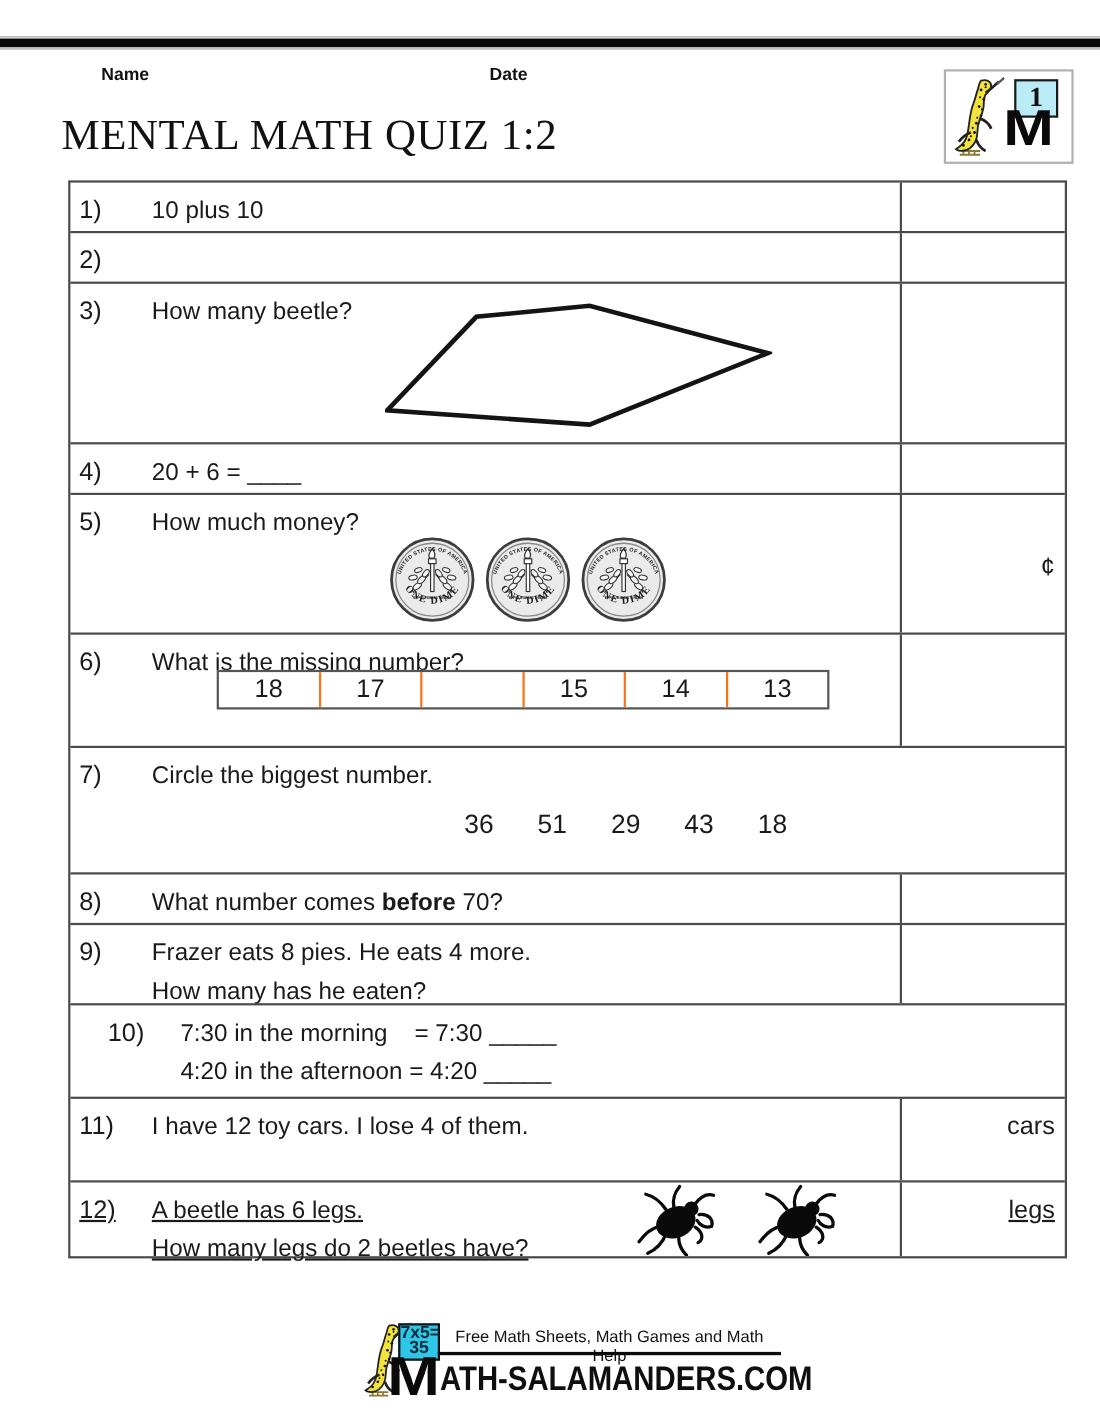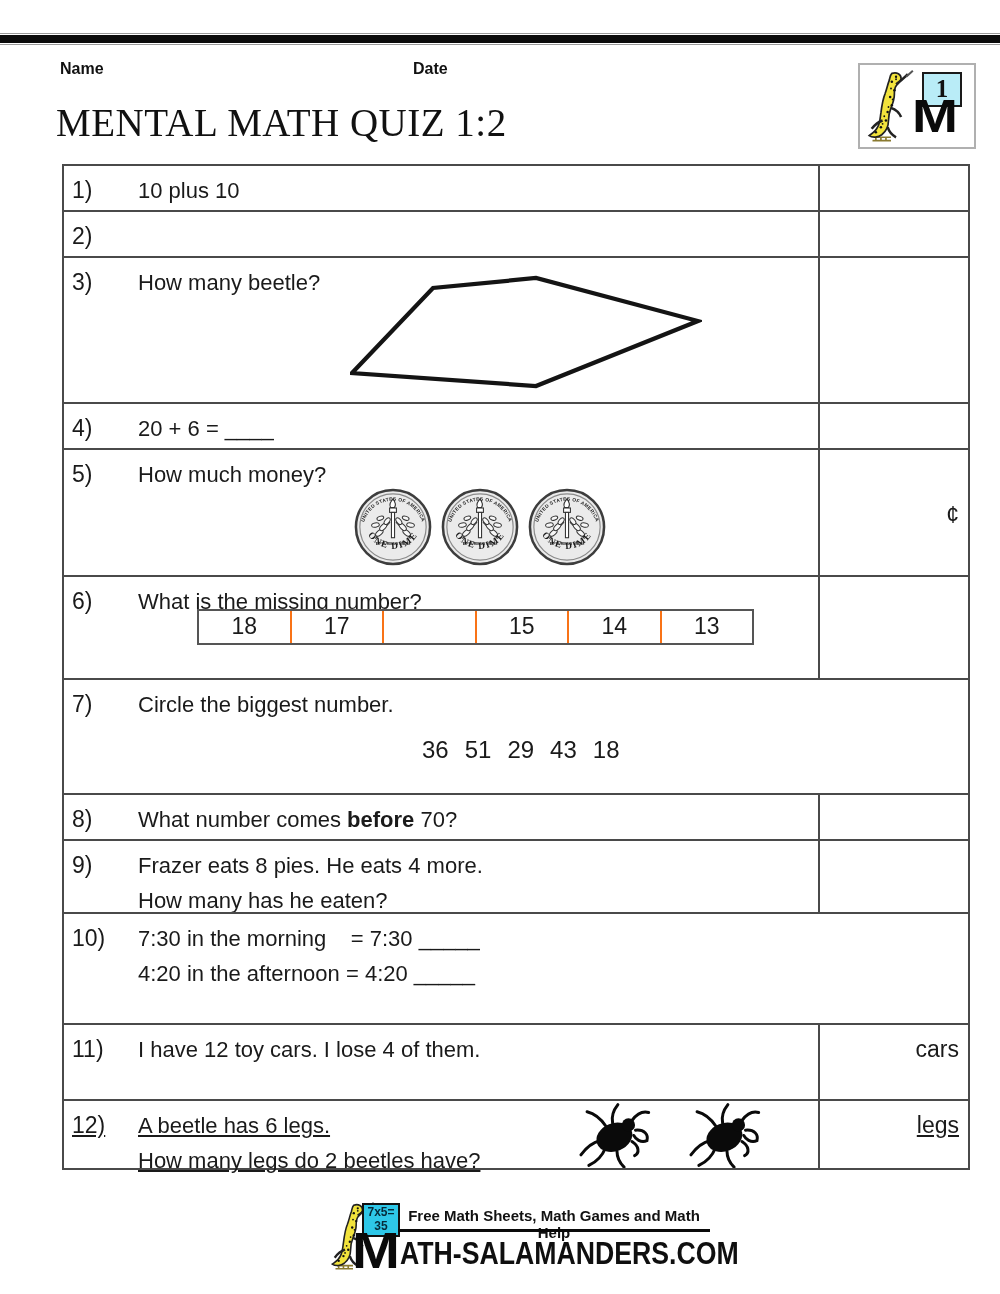--- a/index.html
+++ b/index.html
@@ -3,66 +3,66 @@
 <meta charset="utf-8">
 <style>
   html,body{margin:0;padding:0;background:#fff;}
   .page{position:relative;width:1000px;height:1294px;background:#ffffff;overflow:hidden;
         font-family:"Liberation Sans",sans-serif;color:#1a1a1a;}
   
   .topbar{position:absolute;left:0;top:33px;width:1000px;height:12px;}
   .topbar .thin{height:1px;background:#9a9a9a;}
   .topbar .thick{height:8px;background:#0a0a0a;margin:1px 0;}
   
-  .meta{position:absolute;top:60px;font-size:16px;font-weight:600;color:#111;}
+  .meta{position:absolute;top:60px;font-size:16px;font-weight:600;color:#111;margin-left:32px;}
   .name-label{left:60px;}
   .date-label{left:413px;}
   .title{position:absolute;left:56px;top:100px;font-family:"Liberation Serif",serif;
          font-size:39px;color:#111;letter-spacing:0.5px;white-space:nowrap;}
   
   .corner-logo{position:absolute;left:858px;top:63px;width:118px;height:86px;background:#fff;
                border:2px solid #b0b0b0;box-sizing:border-box;}
   .corner-logo .sal{position:absolute;left:4px;top:5px;width:54px;height:74px;}
   .corner-board{position:absolute;left:62px;top:7px;width:40px;height:35px;background:#b9ecf7;
                 border:2px solid #1a1a1a;box-sizing:border-box;text-align:center;
                 font-family:"Liberation Serif",serif;font-weight:bold;font-size:25px;line-height:30px;color:#111;}
   .corner-m{position:absolute;left:52px;top:28px;font-size:46px;font-weight:bold;color:#0a0a0a;
             transform:scaleX(1.2);transform-origin:left;line-height:1;}
   
   .qtable{position:absolute;left:62px;top:164px;width:908px;border:2px solid #4a4a4a;box-sizing:border-box;}
   .row{display:flex;position:relative;box-sizing:border-box;border-top:2px solid #4a4a4a;}
   .row:first-child{border-top:none;}
   .r1{height:44px;}.r2{height:46px;}.r3{height:146px;}.r4{height:46px;}.r5{height:127px;}
-  .r6{height:103px;}.r7{height:115px;}.r8{height:46px;}.r9{height:73px;}.r10{height:111px;}
+  .r6{height:103px;}.r7{height:115px;}.r8{height:46px;}.r9{height:73px;}.r10{height:85px;padding-left:26px;}
   .r11{height:76px;justify-content:flex-end;}.r12{height:69px;text-decoration:underline;}
   .qcell{flex:1;display:flex;padding-top:7px;position:static;}
   .qnum{flex:none;width:74px;padding-left:8px;box-sizing:border-box;font-size:23px;line-height:35px;}
   .qbody{flex:1;}
   .qline{font-size:22px;line-height:35px;white-space:pre-wrap;}
   .qline b{font-weight:bold;}
   .acell{flex:none;width:150px;border-left:2px solid #4a4a4a;box-sizing:border-box;
          text-align:right;padding:7px 9px 0 0;font-size:23px;line-height:35px;}
   .acell.cent{padding-top:48px;}
   
   .poly-fig{position:absolute;left:286px;top:14px;}
   .coins{position:absolute;left:290px;top:38px;display:flex;gap:9px;}
   .coin{width:78px;height:78px;}
   .numstrip{position:absolute;left:133px;top:32px;width:557px;height:36px;display:flex;
             border:2px solid #555;box-sizing:border-box;background:#fff;}
   .numstrip .cell{flex:1;border-left:2px solid #f97316;text-align:center;font-size:23px;line-height:31px;}
   .numstrip .cell:first-child{border-left:none;}
-  .circle-nums{position:absolute;left:358px;top:56px;display:flex;gap:16px;font-size:24px;}
+  .circle-nums{position:absolute;left:358px;top:56px;display:flex;gap:40px;font-size:24px;}
   .beetles{position:absolute;left:512px;top:1px;display:flex;gap:28px;}
   
   .footer-sal{position:absolute;left:328px;top:1202px;width:50px;height:70px;}
   .footer-board{position:absolute;left:362px;top:1203px;width:38px;height:34px;background:#2ec7e8;
                 border:2px solid #111;box-sizing:border-box;text-align:center;color:#062a3a;
-                font-weight:bold;font-size:12px;line-height:14px;}
+                font-weight:bold;font-size:16px;line-height:14px;}
   .footer-tagline{position:absolute;left:398px;top:1207px;width:312px;text-align:center;
-                  font-size:15px;font-weight:bold;color:#111;}
+                  font-size:15px;font-weight:normal;color:#111;}
   .footer-rule{position:absolute;left:398px;top:1229px;width:312px;height:3px;background:#0a0a0a;}
   .footer-m{position:absolute;left:352px;top:1226px;font-size:50px;font-weight:bold;color:#0a0a0a;
             line-height:1;transform:scaleX(1.15);transform-origin:left;}
   .footer-site{position:absolute;left:400px;top:1236px;font-size:31px;font-weight:bold;color:#0f0f0f;
                letter-spacing:0px;transform:scaleX(0.86);transform-origin:left;white-space:nowrap;}
   .hidden-defs{position:absolute;width:0;height:0;overflow:hidden;}
 </style>
 </head>
 <body>
 

